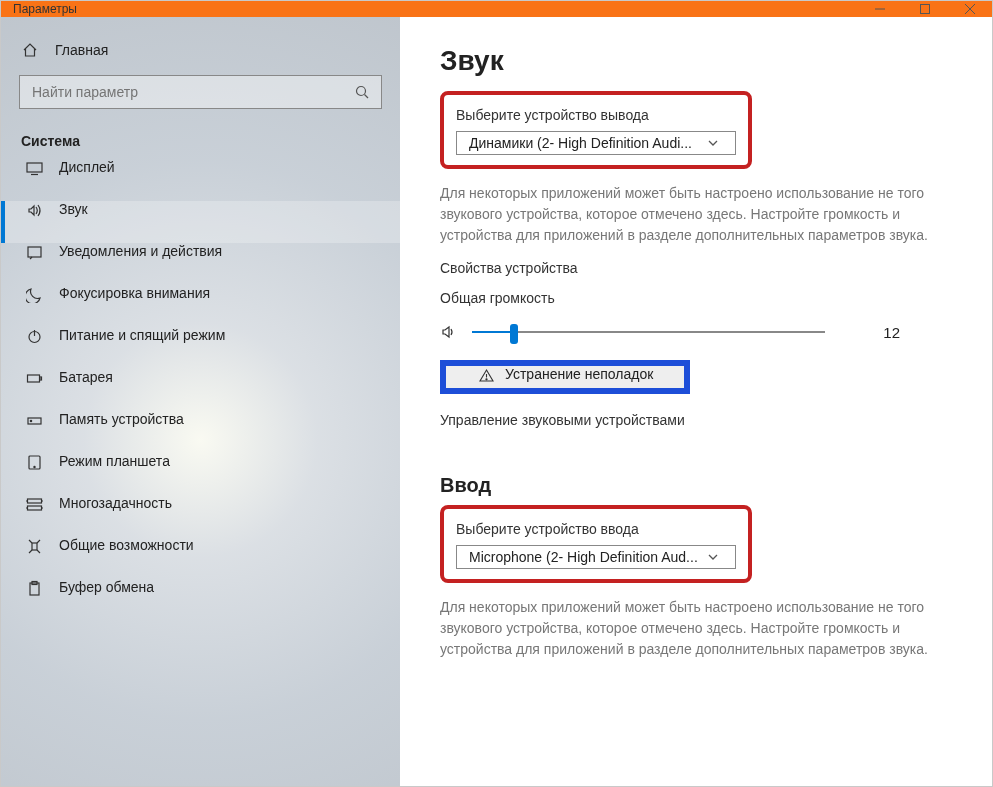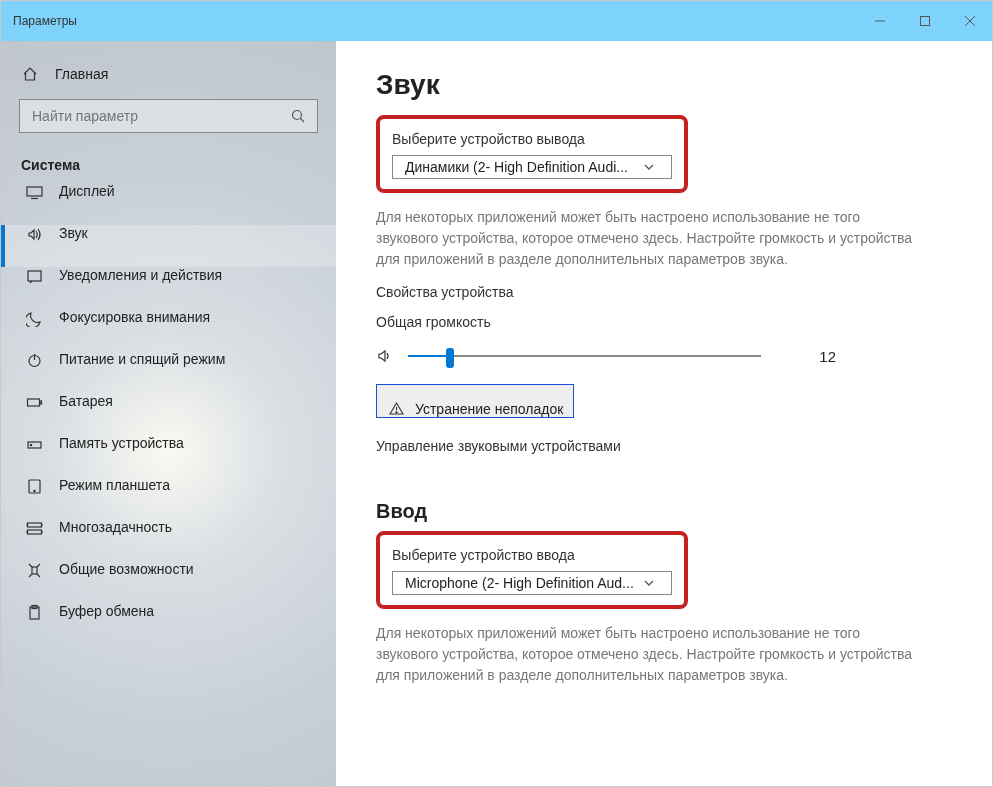--- a/index.html
+++ b/index.html
@@ -1,25 +1,25 @@
 <!DOCTYPE html>
 <html><head>
 <meta charset="utf-8">
 <style>
 * { margin: 0; padding: 0; box-sizing: border-box; font-family: "Segoe UI", Tahoma, sans-serif; }
 body { width: 993px; height: 787px; background: #fff; overflow: hidden; }
 .window { width: 100%; height: 100%; border: 1px solid #c9c9c9; display: flex; flex-direction: column; }
-.titlebar { height: 40px; display: flex; align-items: center; padding-left: 12px; font-size: 12px; color: #333; background: #7dd3fc; }
+.titlebar { height: 16px; display: flex; align-items: center; padding-left: 12px; font-size: 12px; color: #333; background: #f97316; }
 .titlebar-controls { margin-left: auto; display: flex; }
 .titlebar-btn { width: 45px; height: 32px; display: flex; align-items: center; justify-content: center; color: #555; }
 .titlebar-btn svg { display: block; }
 .body { flex: 1; display: flex; overflow: hidden; }
 
 .sidebar {
-  width: 335px;
+  width: 399px;
   background: radial-gradient(circle at 50% 55%, rgba(255,255,245,0.85) 0%, rgba(220,225,230,0.7) 25%, rgba(190,200,210,0.6) 60%, rgba(170,180,190,0.55) 100%);
   background-color: #d9dce0;
   padding: 18px 0 0 0;
   display: flex; flex-direction: column;
 }
 .home-row { display: flex; align-items: center; gap: 16px; padding: 6px 20px 16px 20px; color: #222; font-size: 14px; }
 .search-wrap { margin: 0 18px 18px 18px; border-radius: 14px; }
 .search-box { display: flex; align-items: center; height: 34px; border: 1px solid #888; background: rgba(255,255,255,0.4); padding: 0 10px 0 12px; }
 .search-box input { flex: 1; border: 0; background: transparent; font-size: 14px; color: #555; outline: none; }
 .section-label { padding: 6px 20px 10px 20px; font-size: 14px; font-weight: 600; color: #222; }
@@ -37,21 +37,21 @@
 .dropdown { display: flex; align-items: center; justify-content: space-between; width: 280px; height: 24px; border: 1px solid #888; padding: 0 13px 0 12px; font-size: 14px; background: #fff; }
 .highlight-box { border: 4px solid #c42121; border-radius: 8px; padding: 12px 12px 10px 12px; width: 312px; margin-bottom: 2px; margin-top: -6px; }
 
 .volume-row { display: flex; align-items: center; gap: 14px; margin: 16px 0 18px 0; max-width: 460px; }
 .slider { position: relative; flex: 1; height: 20px; }
 .slider-track { position: absolute; top: 9px; left: 0; right: 0; height: 2px; background: #888; }
 .slider-fill { position: absolute; top: 9px; left: 0; height: 2px; background: #0078d4; }
 .slider-thumb { position: absolute; top: 2px; width: 8px; height: 20px; background: #0078d4; border-radius: 3px; transform: translateX(-4px); }
 .vol-value { width: 35px; text-align: right; font-size: 15px; margin-left: 26px; }
 
-.troubleshoot-btn { display: inline-flex; align-items: flex-end; gap: 10px; height: 34px; padding: 0 10px; border: 1px solid #1d4ed8; background: #eee; font-size: 14px; }
+.troubleshoot-btn { display: inline-flex; align-items: flex-start; gap: 10px; height: 34px; padding: 0 31px; border: 6px solid #1d4ed8; background: #eee; font-size: 14px; }
 .spacer { height: 36px; }
 </style>
 </head>
 <body>
 
 <div class="window">
   <div class="titlebar">
     <span>Параметры</span>
     <div class="titlebar-controls">
       <div class="titlebar-btn">

